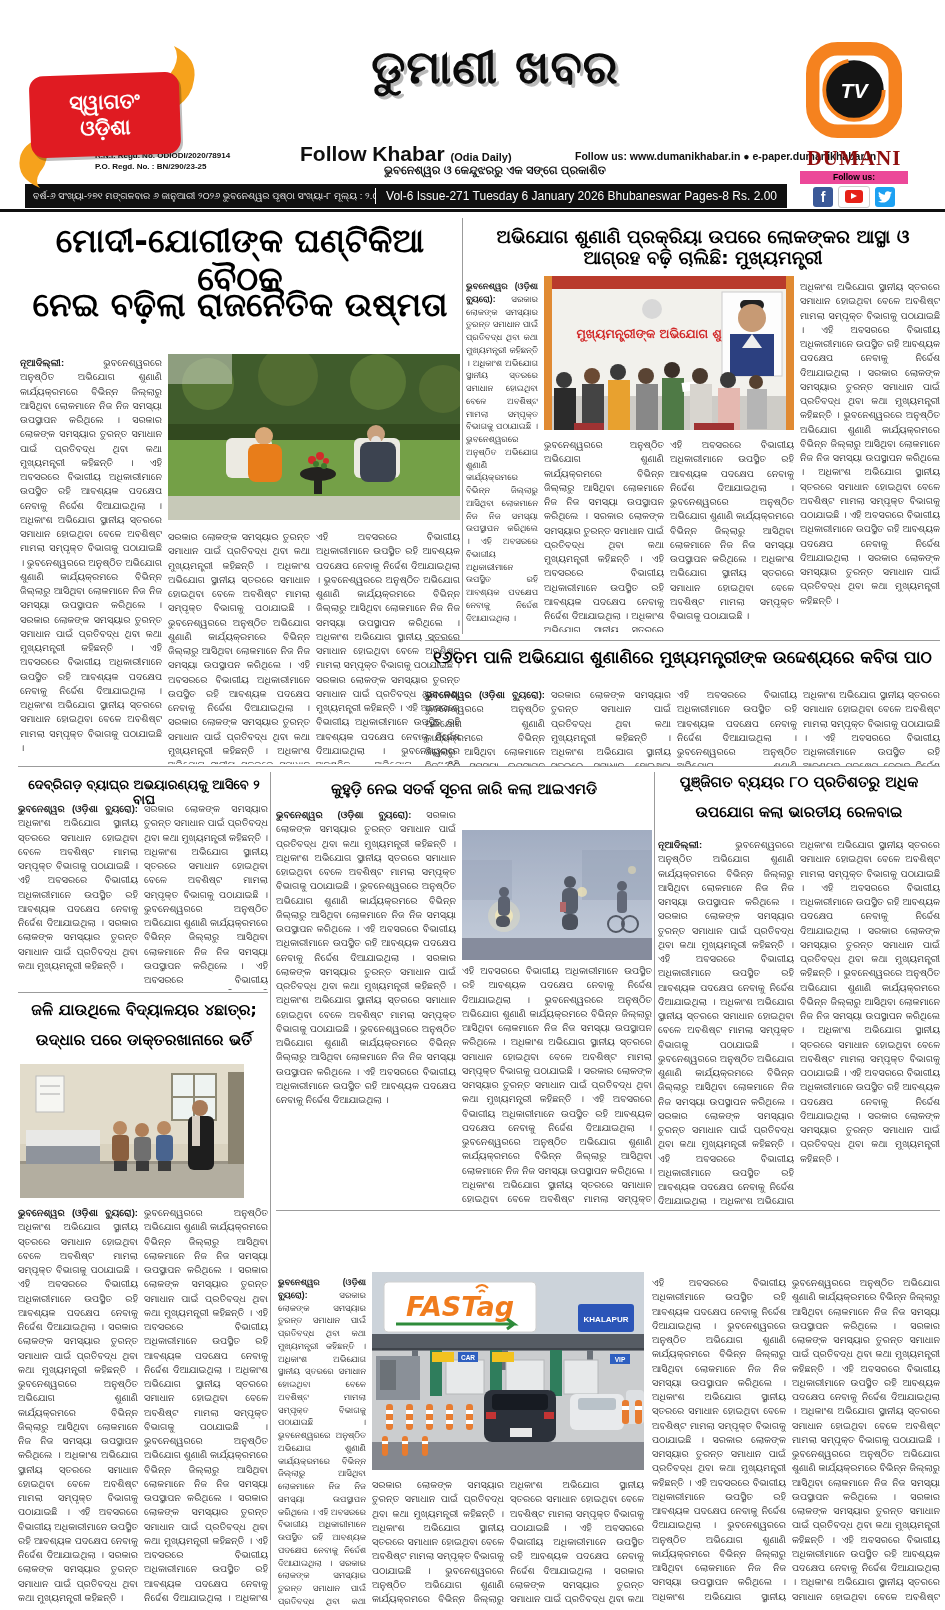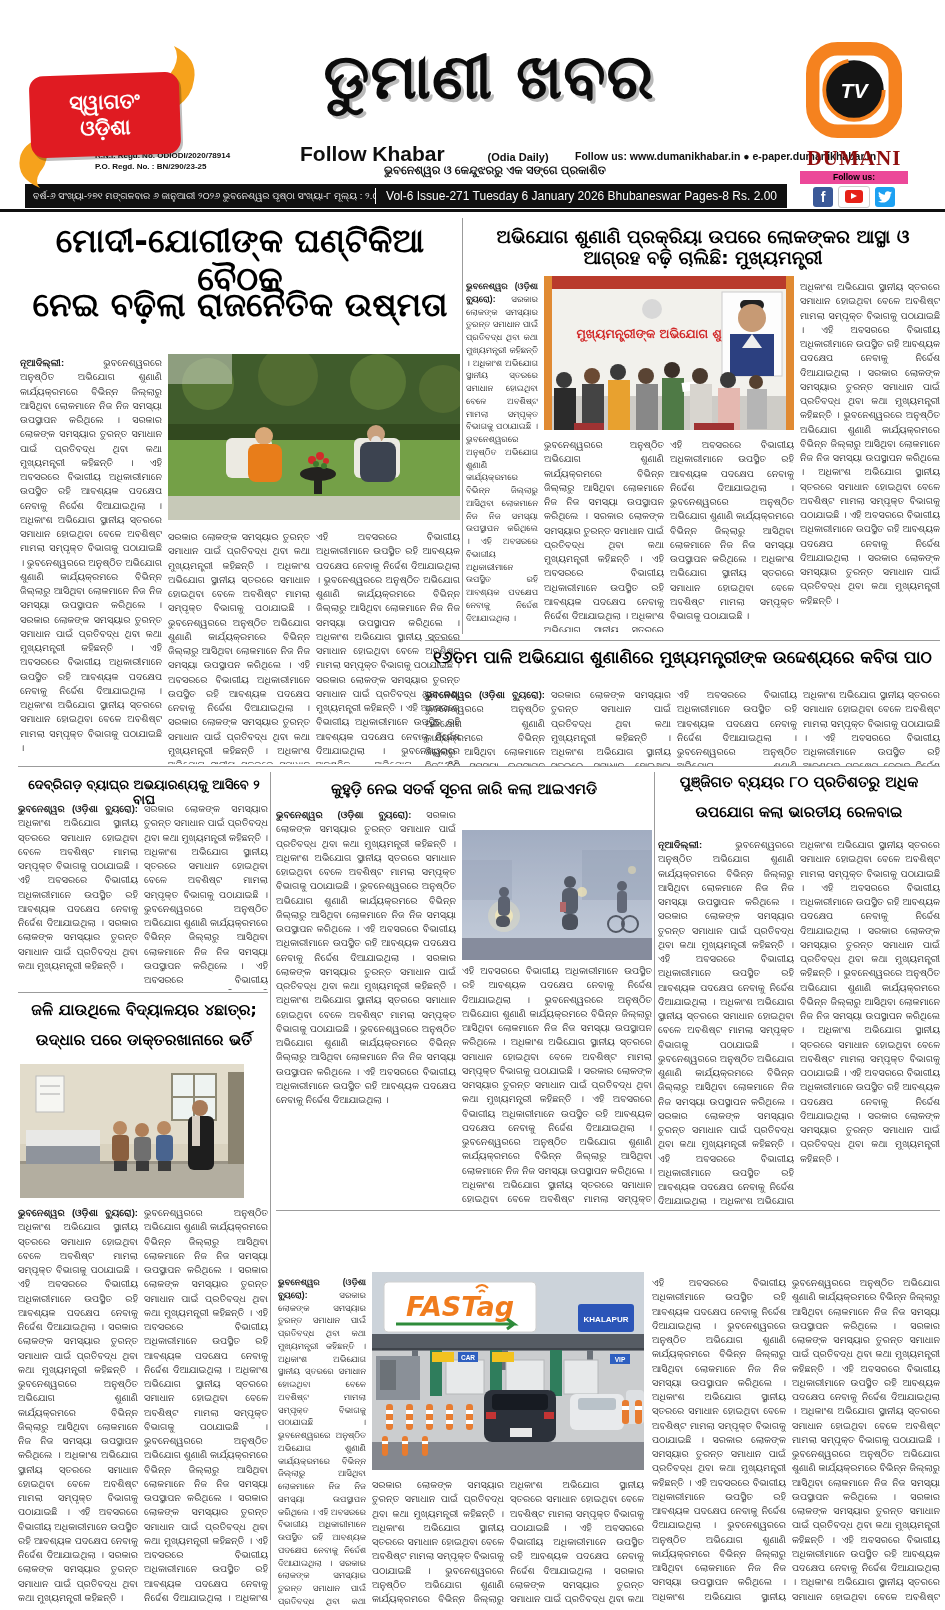--- a/index.html
+++ b/index.html
@@ -10,25 +10,25 @@
   .col{position:absolute;overflow:hidden;font-size:9.5px;line-height:1.5;text-align:justify;color:#1b1b1b;}
   .dateline{font-weight:700;}
   .rule{position:absolute;background:#9b9b9b;}
   .photo{position:absolute;overflow:hidden;background:#dddddd;}
   .photo svg{display:block;width:100%;height:100%;}
   .badge{position:absolute;left:30px;top:74px;width:150px;height:82px;background:#e01b22;
          border-radius:14px;transform:rotate(-2deg);display:flex;flex-direction:column;
          align-items:center;justify-content:center;color:#fff;font-weight:800;font-size:21px;
          line-height:1.25;box-shadow:2px 3px 0 rgba(0,0,0,.25);z-index:3;}
   .flame{position:absolute;z-index:2;}
-  .masthead{position:absolute;left:209px;top:40px;width:560px;text-align:center;
-            font-size:62px;font-weight:900;letter-spacing:1px;color:#0b0b0b;
+  .masthead{position:absolute;left:215px;top:40px;width:560px;text-align:center;
+            font-size:46px;font-weight:900;letter-spacing:1px;color:#0b0b0b;
             text-shadow:3px 3px 0 #b9b9b9;font-family:"DejaVu Sans",sans-serif;white-space:nowrap;}
   .subname{position:absolute;left:300px;top:142px;font-size:21px;font-weight:800;color:#101010;}
-  .subtag{font-size:11px;font-weight:700;margin-left:37px;}
+  .subtag{font-size:11px;font-weight:700;}
   .visit{position:absolute;left:575px;top:150px;font-size:10.5px;font-weight:700;color:#101010;}
   .publine{position:absolute;left:300px;top:164px;width:390px;text-align:center;
            font-size:11.5px;font-weight:700;color:#101010;}
   .rni{position:absolute;left:95px;top:150px;font-size:8px;font-weight:700;color:#111;line-height:1.4;}
   .infobar{position:absolute;left:25px;top:184px;width:762px;height:24px;background:#101010;
            color:#fff;display:flex;align-items:center;}
   .infobar .od{font-size:9.5px;padding:0 8px;border-right:1px solid #fff;height:16px;
                display:flex;align-items:center;white-space:nowrap;overflow:hidden;max-width:390px;}
   .infobar .en{font-size:12px;font-weight:400;padding:0 10px;white-space:nowrap;}
   .brand{position:absolute;left:795px;top:146px;width:118px;text-align:center;font-size:21px;

